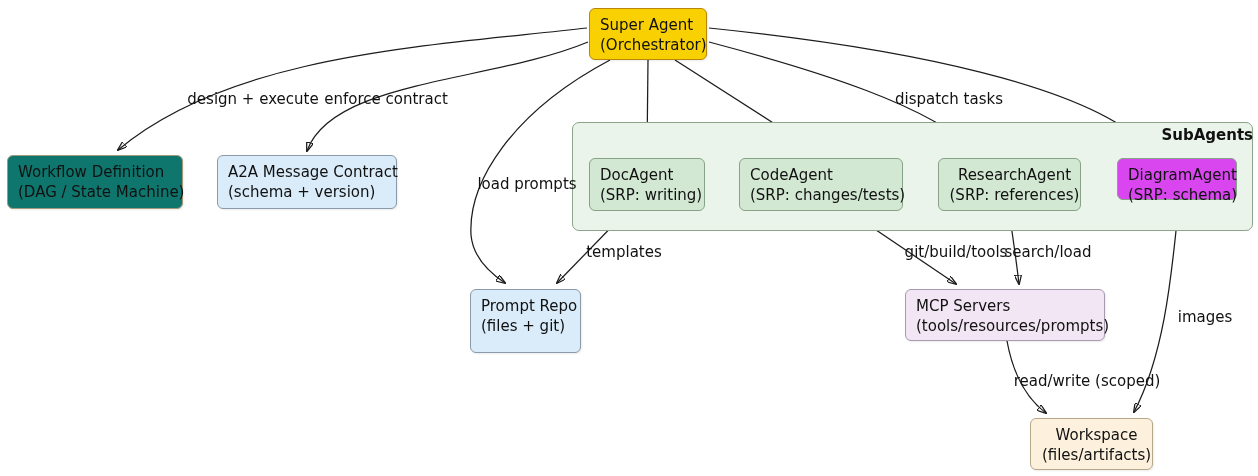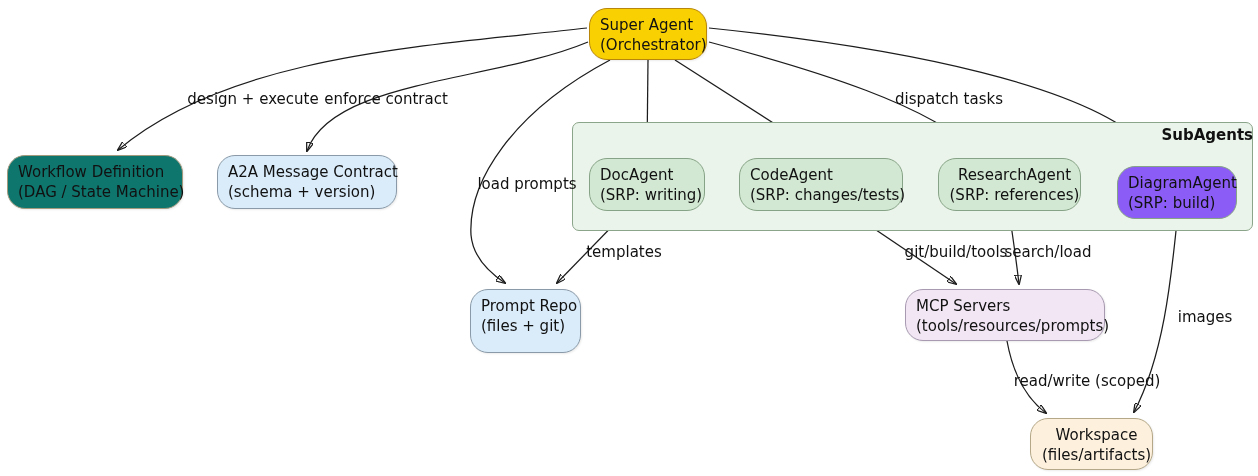--- a/index.html
+++ b/index.html
@@ -11,21 +11,21 @@
     color:#111111;
     overflow:hidden;
   }
   svg.edges{position:absolute;left:0;top:0;width:1258px;height:476px;}
   svg.edges path{fill:none;stroke:#1c1c1c;stroke-width:1.25;}
 
   .node{
     position:absolute;
     box-sizing:border-box;
     border:1px solid #8a8a8a;
-    border-radius:18px;
+    border-radius:6px;
     font-size:15px;
     line-height:20px;
     padding:6px 0 0 10px;
     white-space:nowrap;
     box-shadow:1px 1px 2px rgba(0,0,0,0.08);
   }
   .group{
     position:absolute;
     box-sizing:border-box;
     background:#eaf4ea;
@@ -38,21 +38,21 @@
     left:572px;top:126px;width:681px;
     text-align:right;
     font-size:15px;font-weight:bold;
   }
   .n-super{left:589px;top:8px;width:118px;height:52px;background:#f9d103;border-color:#b8860b;}
   .n-workflow{left:7px;top:155px;width:176px;height:54px;background:#0f766e;border-color:#a39a7e;}
   .n-a2a{left:217px;top:155px;width:180px;height:54px;background:#daecfa;border-color:#8a9aa8;}
   .n-doc{left:589px;top:158px;width:116px;height:53px;background:#d2e8d2;border-color:#87a387;box-shadow:none;}
   .n-code{left:739px;top:158px;width:164px;height:53px;background:#d2e8d2;border-color:#87a387;box-shadow:none;}
   .n-research{left:938px;top:158px;width:143px;height:53px;background:#d2e8d2;border-color:#87a387;box-shadow:none;text-align:center;}
-  .n-diagram{left:1117px;top:158px;width:120px;height:53px;background:#8b5cf6;border-color:#87a387;box-shadow:none;margin-top:8px;}
+  .n-diagram{left:1117px;top:158px;width:120px;height:42px;background:#d946ef;border-color:#87a387;box-shadow:none;}
   .n-prompt{left:470px;top:289px;width:111px;height:64px;background:#daecfa;border-color:#8a9aa8;}
   .n-mcp{left:905px;top:289px;width:200px;height:52px;background:#f2e6f4;border-color:#a79ab1;}
   .n-workspace{left:1030px;top:418px;width:123px;height:52px;background:#fdf1de;border-color:#b5a888;text-align:center;}
 
   .elabel{
     position:absolute;
     transform:translate(-50%,-50%);
     font-size:15px;
     white-space:nowrap;
     background:transparent;
@@ -111,21 +111,21 @@
     <div>(SRP: changes/tests)</div>
   </div>
 
   <div class="node n-research">
     <div>ResearchAgent</div>
     <div>(SRP: references)</div>
   </div>
 
   <div class="node n-diagram">
     <div>DiagramAgent</div>
-    <div>(SRP: build)</div>
+    <div>(SRP: schema)</div>
   </div>
 
   <div class="node n-prompt">
     <div>Prompt Repo</div>
     <div>(files + git)</div>
   </div>
 
   <div class="node n-mcp">
     <div>MCP Servers</div>
     <div>(tools/resources/prompts)</div>

